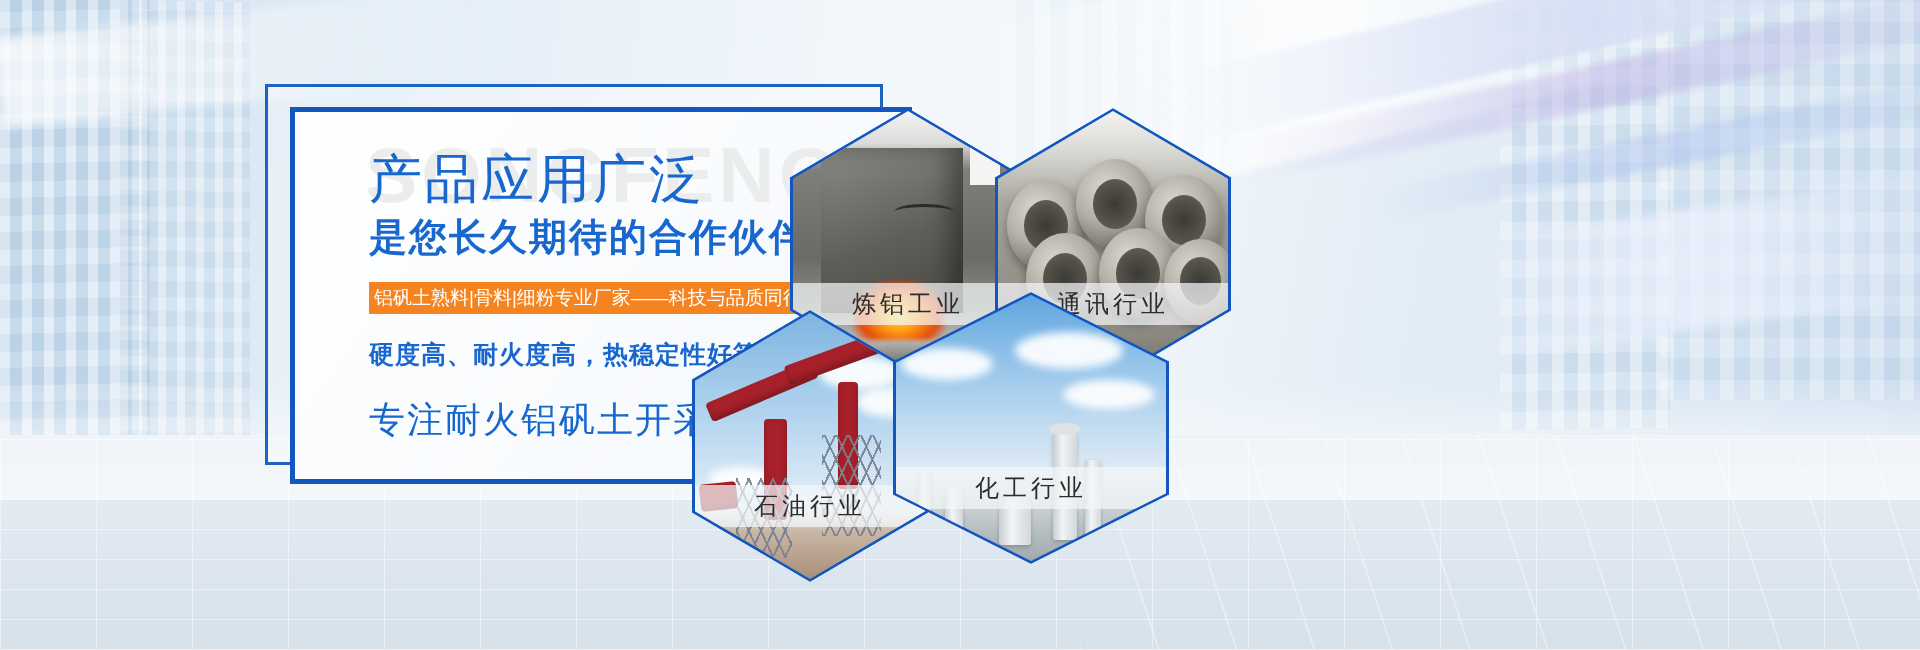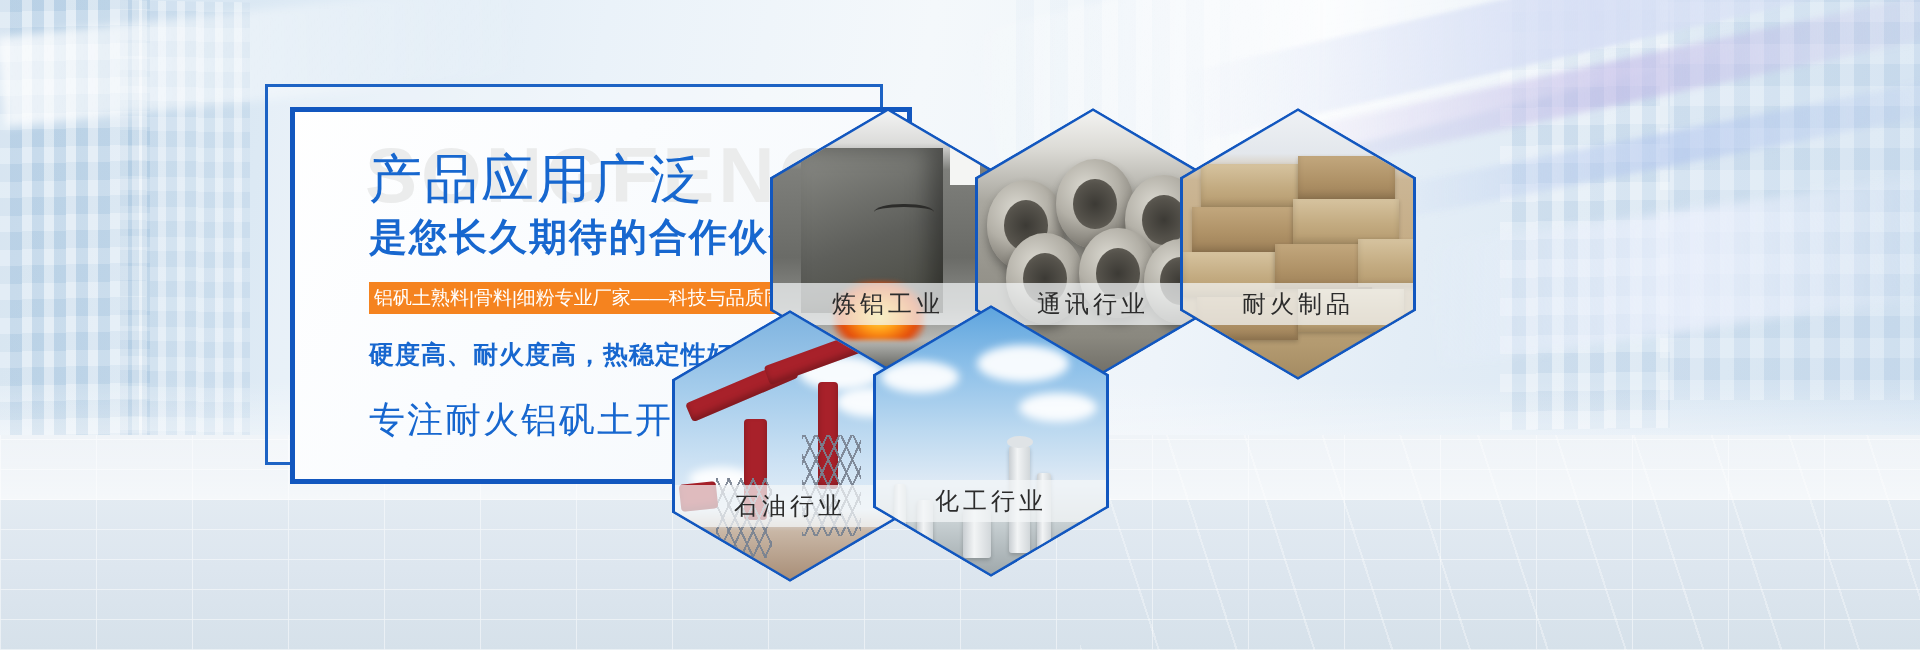--- a/index.html
+++ b/index.html
@@ -103,21 +103,21 @@
 
   .h3{position:absolute;left:74px;top:226px;
     font-size:25px;font-weight:bold;color:#1767cf;letter-spacing:1px;white-space:nowrap;}
   .h4{position:absolute;left:74px;top:284px;
     font-size:36px;color:#1767cf;letter-spacing:2px;white-space:nowrap;}
 
   
   .hexwrap{position:absolute;left:660px;top:80px;width:1000px;height:500px;}
   .hex{position:absolute;width:236px;height:272px;
     clip-path:polygon(50% 0%,100% 25.5%,100% 74.5%,50% 100%,0% 74.5%,0% 25.5%);
-    overflow:hidden;}
+    overflow:hidden;margin-left:20px;}
   .hex-border{position:absolute;inset:0;
     clip-path:polygon(50% 0%,100% 25.5%,100% 74.5%,50% 100%,0% 74.5%,0% 25.5%);
     background:#1257bf;}
   .hex-img{position:absolute;left:3px;top:3px;right:3px;bottom:3px;
     clip-path:polygon(50% 0%,100% 25.5%,100% 74.5%,50% 100%,0% 74.5%,0% 25.5%);
     overflow:hidden;}
   .hex-label{position:absolute;left:0;right:0;bottom:52px;height:42px;
     display:flex;align-items:center;justify-content:center;
     background:rgba(244,246,248,.72);
     color:#2c2c2c;font-size:24px;letter-spacing:4px;
@@ -248,58 +248,41 @@
           <div class="cyl" style="left:34%;top:18%;width:34%;height:34%;"></div>
           <div class="cyl" style="left:64%;top:24%;width:34%;height:34%;"></div>
           <div class="cyl" style="left:12%;top:46%;width:34%;height:34%;"></div>
           <div class="cyl" style="left:44%;top:44%;width:34%;height:34%;"></div>
           <div class="cyl" style="left:72%;top:48%;width:32%;height:32%;"></div>
         </div>
         <div class="hex-label">通讯行业</div>
       </div>
     </div>
 
-    <div class="hex" style="left:520px;top:28px;">
-      <div class="hex-border"></div>
-      <div class="hex-img">
-        <div class="ph ph-brick">
-          <div class="brk" style="left:8%;top:20%;width:42%;height:16%;"></div>
-          <div class="brk dk" style="left:50%;top:17%;width:42%;height:16%;"></div>
-          <div class="brk dk" style="left:4%;top:36%;width:44%;height:17%;"></div>
-          <div class="brk" style="left:48%;top:33%;width:46%;height:17%;"></div>
-          <div class="brk" style="left:0%;top:53%;width:40%;height:17%;"></div>
-          <div class="brk dk" style="left:40%;top:50%;width:42%;height:17%;"></div>
-          <div class="brk" style="left:76%;top:48%;width:28%;height:18%;"></div>
-          <div class="brk dk" style="left:6%;top:70%;width:44%;height:16%;"></div>
-          <div class="brk" style="left:50%;top:67%;width:46%;height:16%;"></div>
-        </div>
-        <div class="hex-label">耐火制品</div>
-      </div>
-    </div>
 
     <div class="hex" style="left:12px;top:230px;">
       <div class="hex-border"></div>
       <div class="hex-img">
         <div class="ph ph-oil">
           <div class="cloud" style="left:54%;top:16%;width:36%;height:13%;"></div>
           <div class="cloud" style="left:70%;top:28%;width:30%;height:11%;"></div>
           <div class="cloud" style="left:6%;top:58%;width:28%;height:9%;"></div>
           <div class="pump beam" style="left:6%;top:34%;width:50%;transform:rotate(-23deg);transform-origin:left center;"></div>
           <div class="pump" style="left:30%;top:40%;width:10%;height:38%;"></div>
           <div class="pump beam" style="left:40%;top:20%;width:52%;transform:rotate(-20deg);transform-origin:left center;"></div>
           <div class="pump" style="left:62%;top:26%;width:9%;height:40%;"></div>
           <div class="derrick" style="left:55%;top:46%;width:26%;height:38%;"></div>
           <div class="derrick" style="left:18%;top:62%;width:24%;height:30%;"></div>
           <div class="pump" style="left:2%;top:64%;width:16%;height:10%;transform:rotate(-6deg);"></div>
         </div>
         <div class="hex-label">石油行业</div>
       </div>
     </div>
 
-    <div class="hex" style="left:213px;top:225px;">
+    <div class="hex" style="left:213px;top:212px;padding-left:40px;">
       <div class="hex-border"></div>
       <div class="hex-img">
         <div class="ph ph-chem">
           <div class="cloud" style="left:2%;top:20%;width:34%;height:12%;"></div>
           <div class="cloud" style="left:44%;top:14%;width:40%;height:14%;"></div>
           <div class="cloud" style="left:62%;top:32%;width:34%;height:11%;"></div>
           <div class="ctower cap" style="left:58%;top:52%;width:9%;height:40%;"></div>
           <div class="ctower" style="left:70%;top:62%;width:6%;height:30%;"></div>
           <div class="ctower" style="left:8%;top:66%;width:5%;height:26%;"></div>
           <div class="ctower" style="left:18%;top:72%;width:7%;height:22%;"></div>

